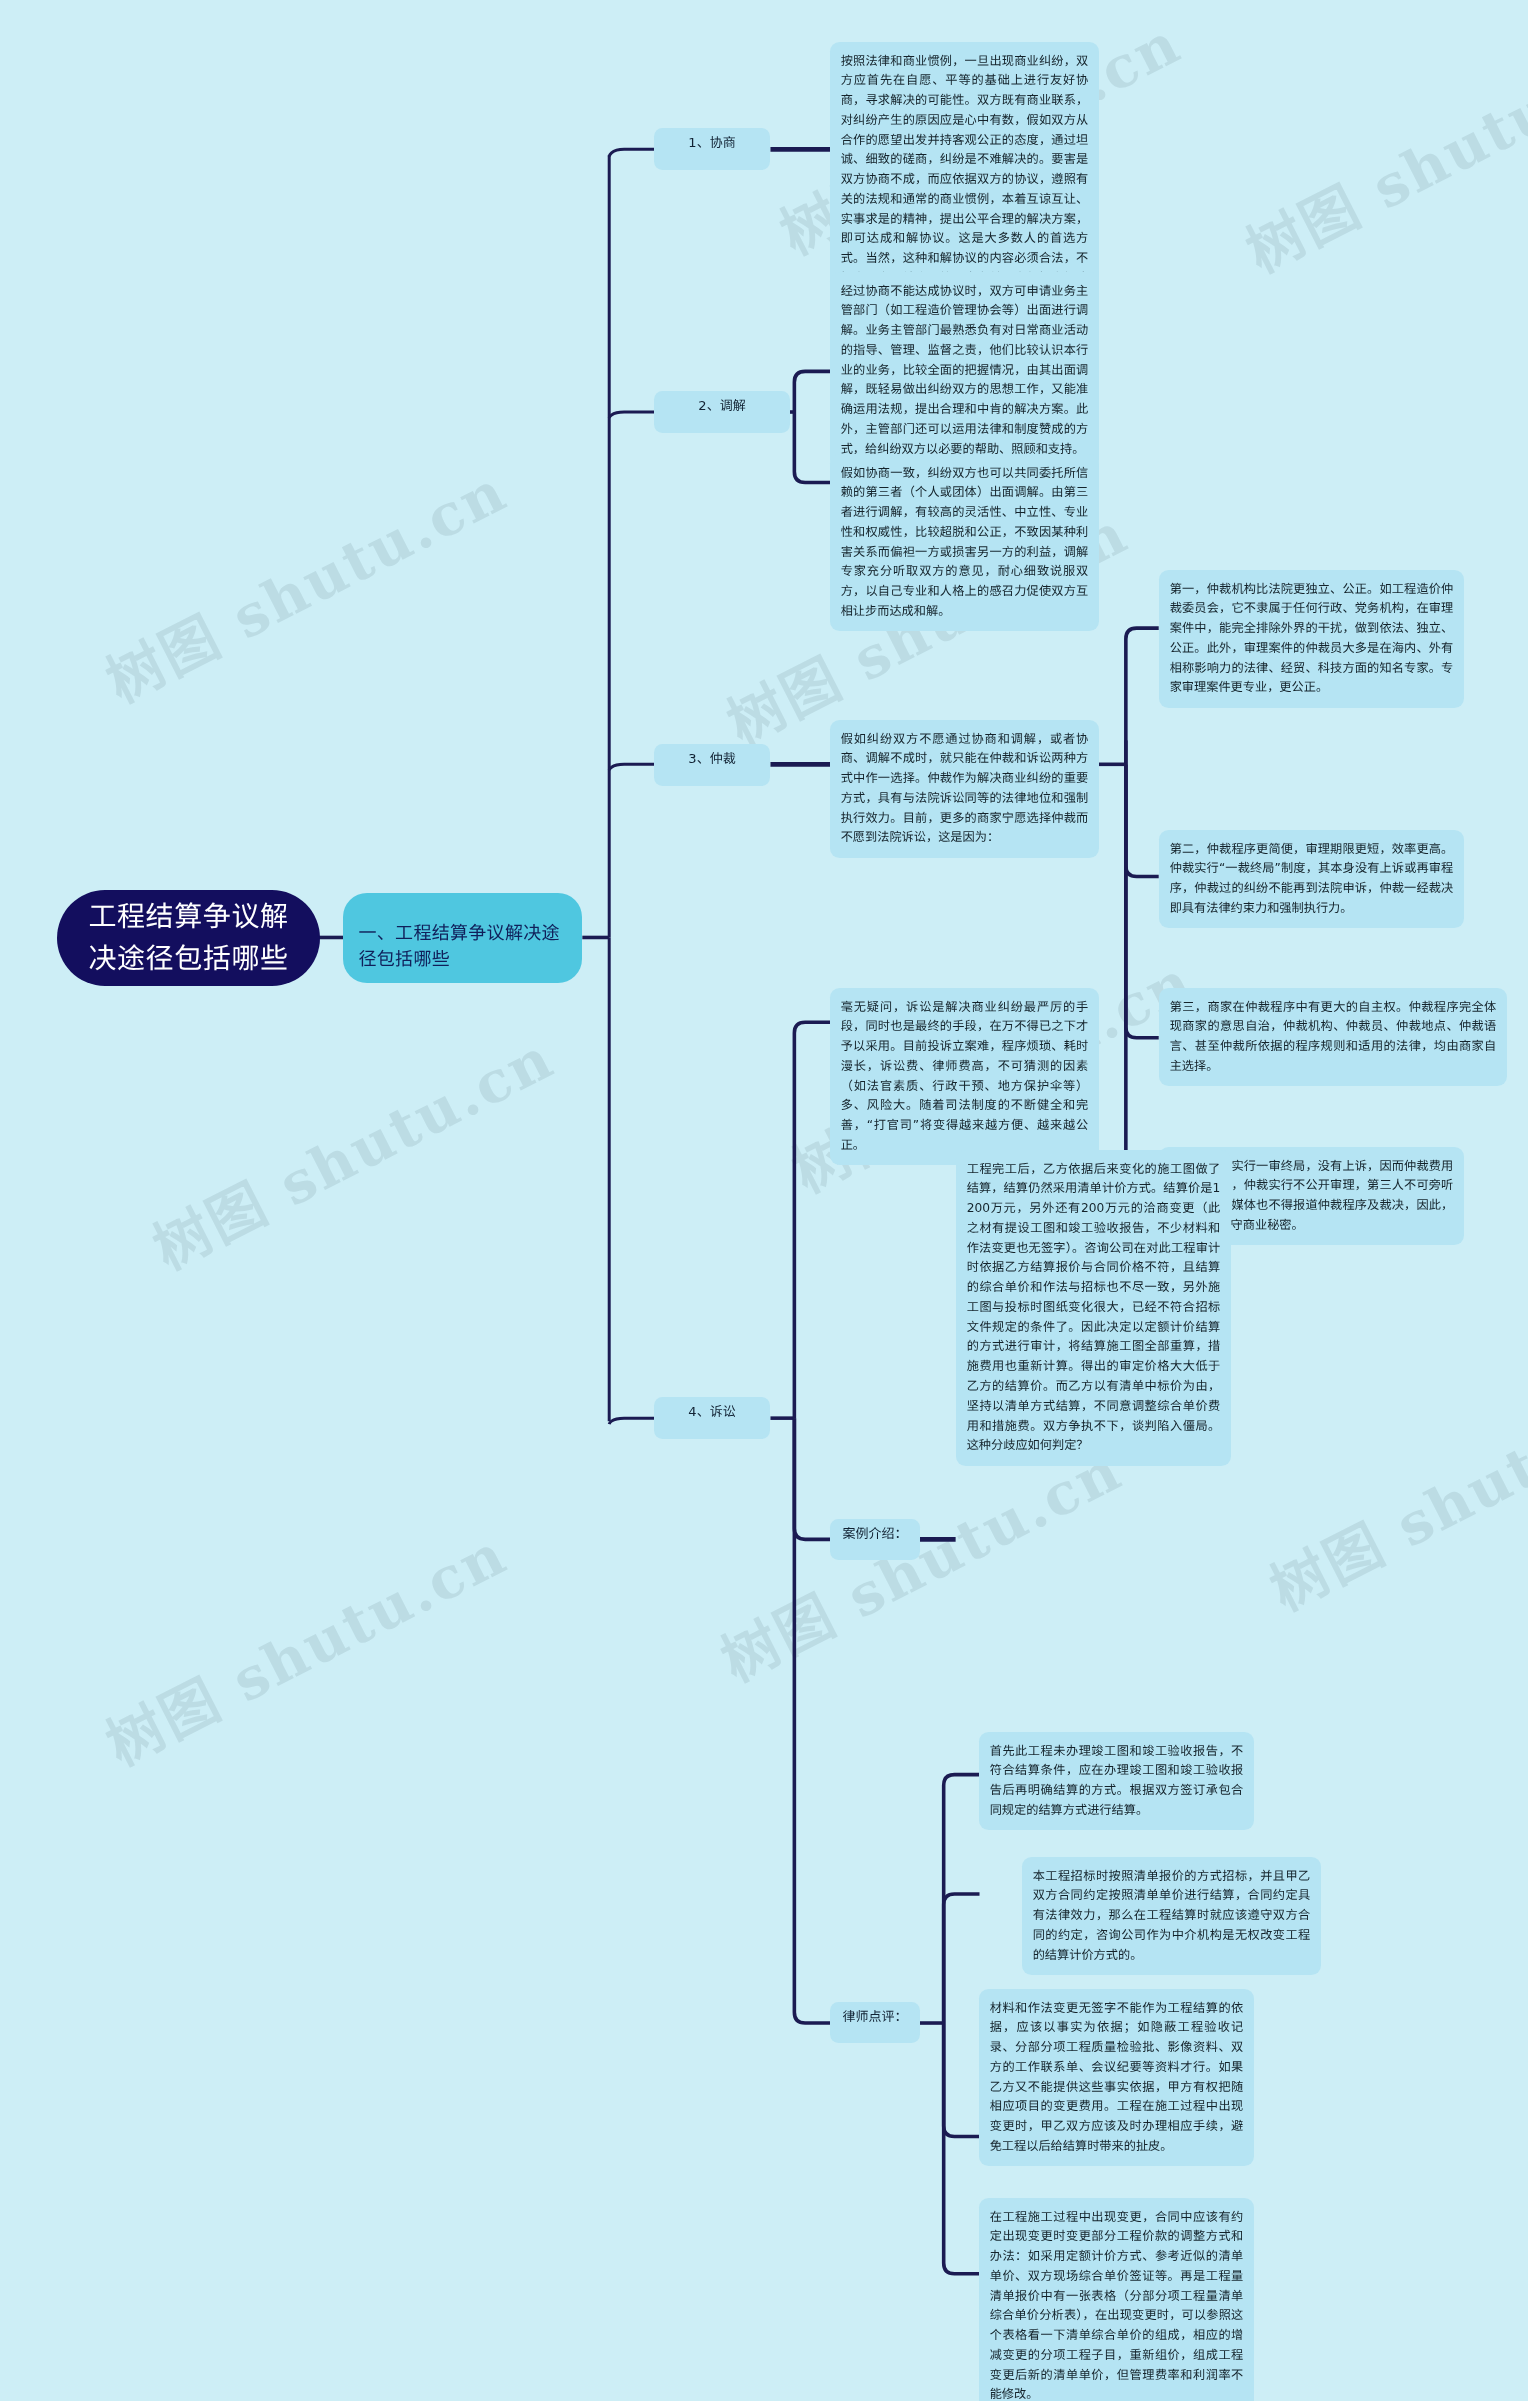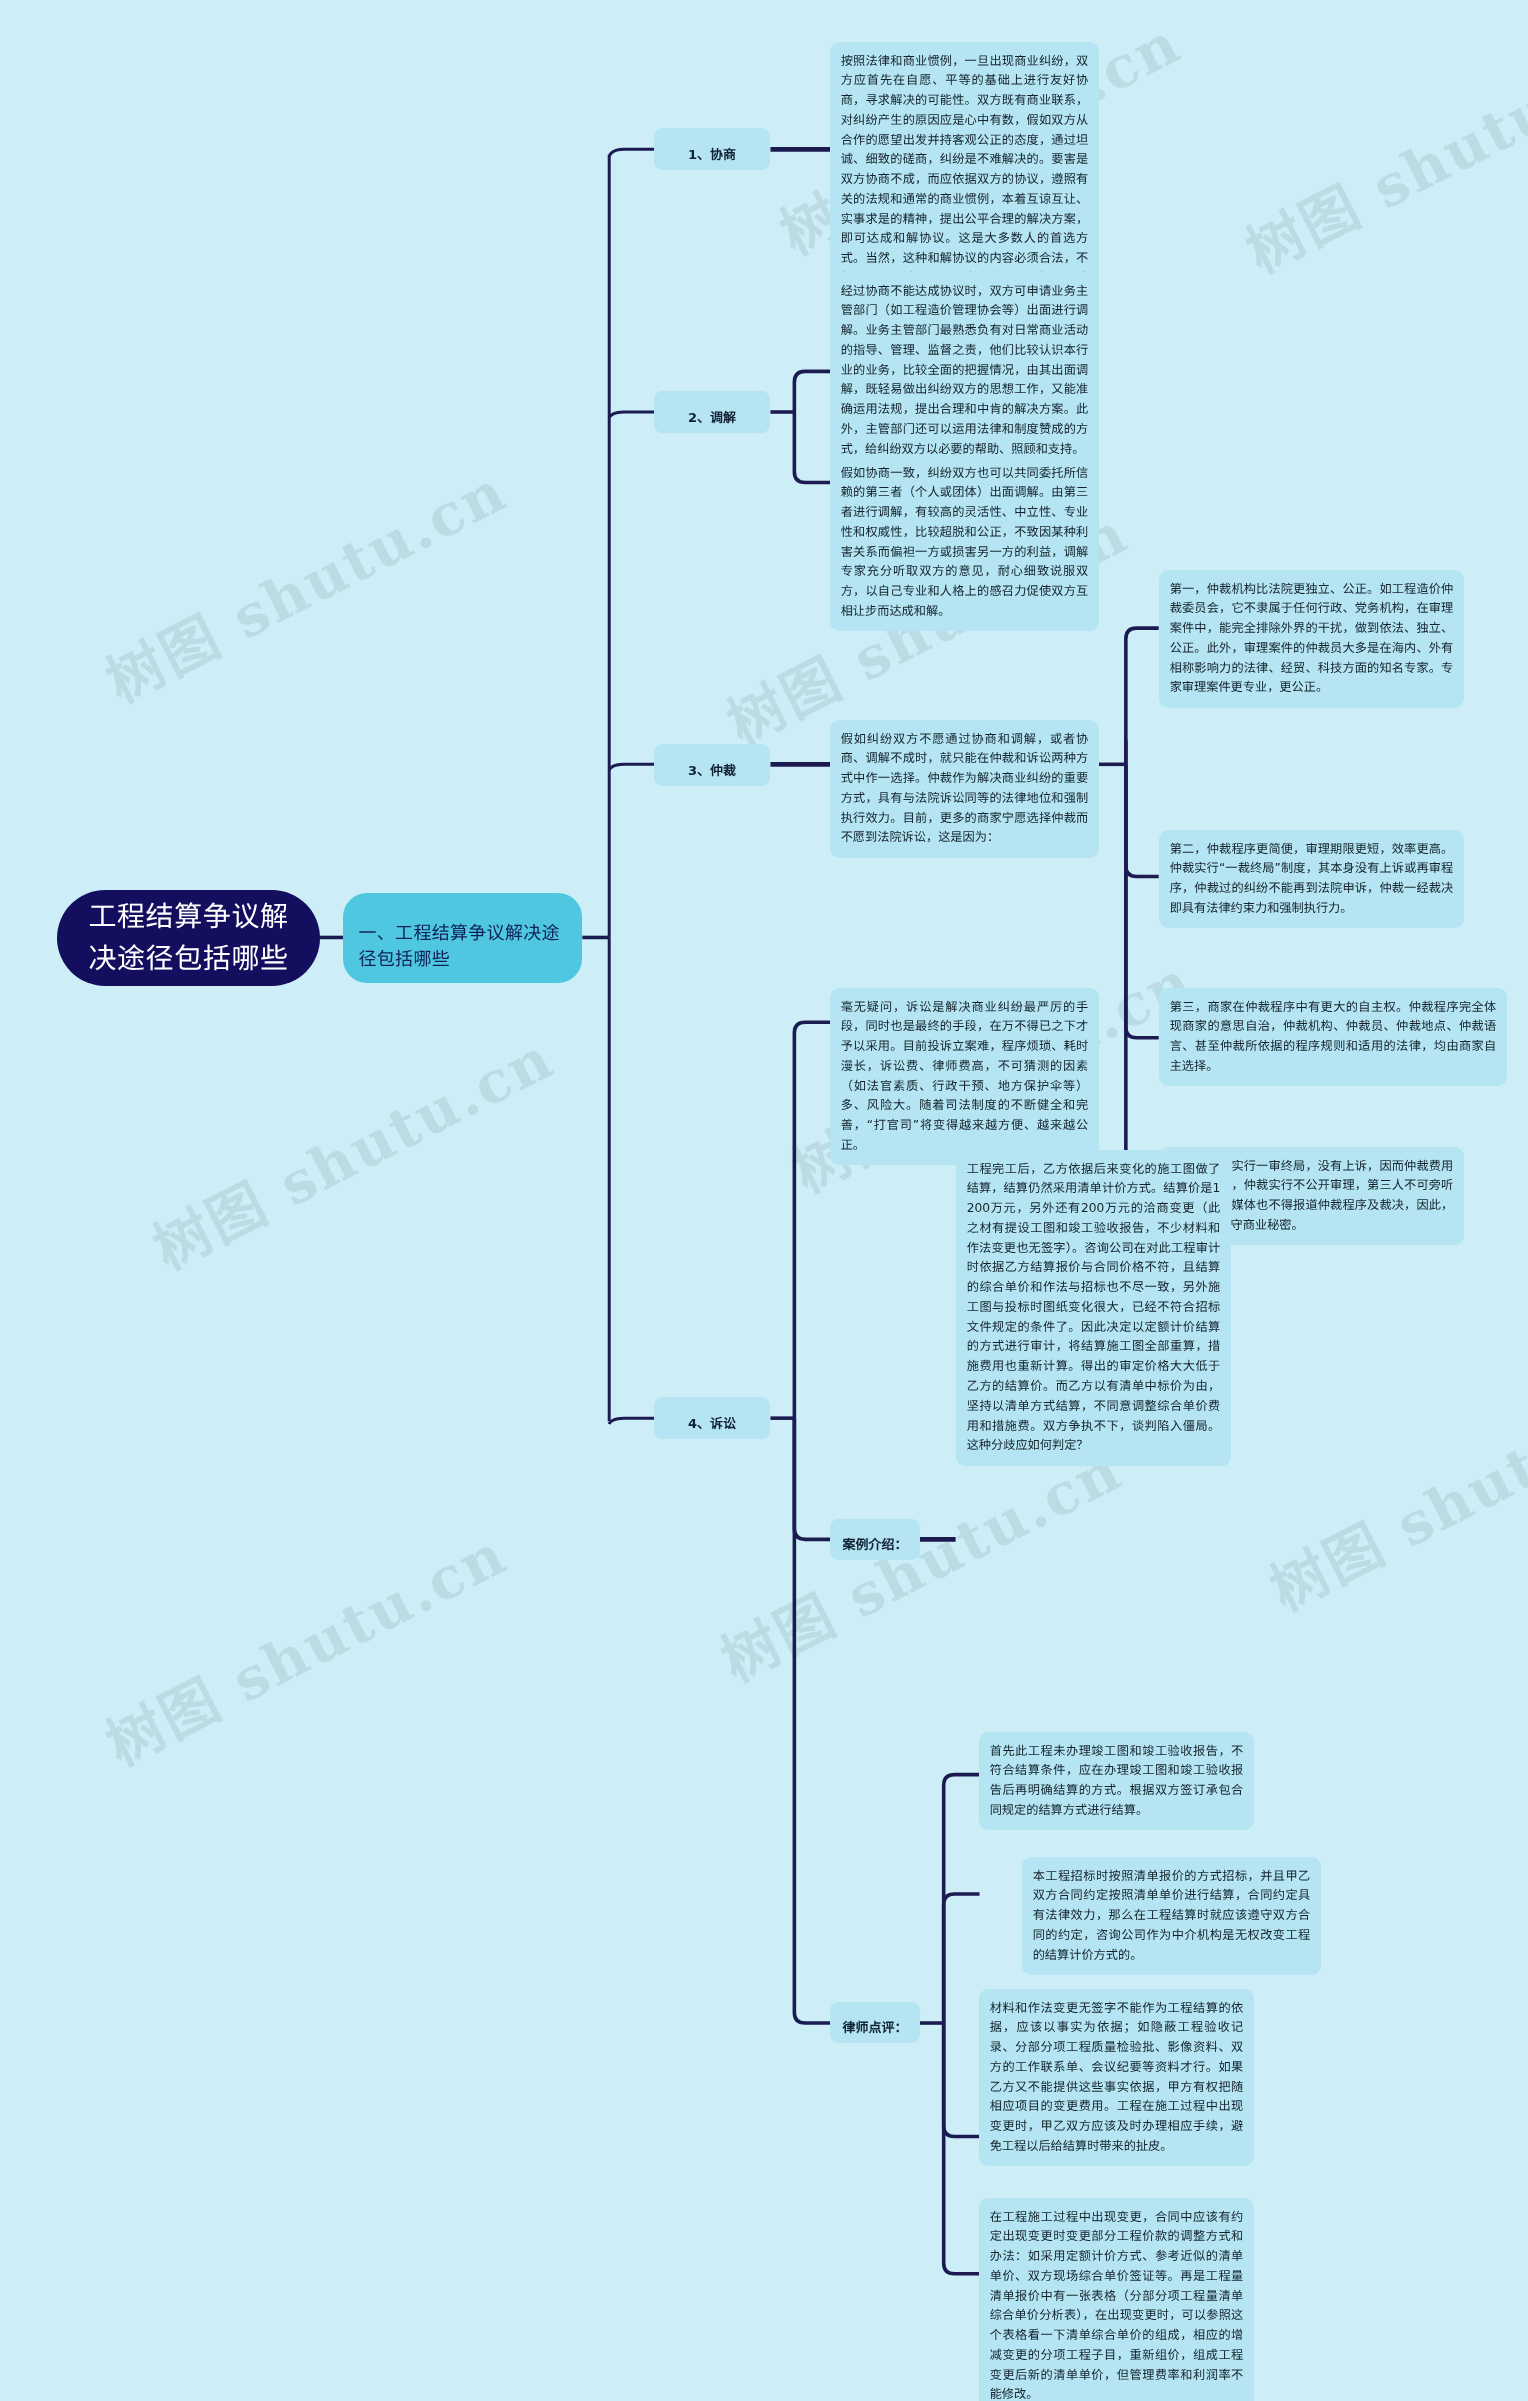--- a/index.html
+++ b/index.html
@@ -41,25 +41,24 @@
     background:#4fc7e0;color:#10205a;
     border-radius:24px;
     display:flex;align-items:flex-end;
     font-size:18px;line-height:1.45;
     padding:10.7px 15.5px;
     letter-spacing:0.3px;
   }
   .lvl2{
     background:#b5e4f3;color:#123;
     border-radius:8.4px;
-    display:flex;align-items:flex-end;
+    display:flex;align-items:flex-start;
     font-size:13px;line-height:1.4;
     padding:6px 9.6px;
     white-space:nowrap;
-    font-weight:bold;
   }
   .leaf{
     background:#b5e4f3;color:#14232b;
     border-radius:9.6px;
     font-size:12.2px;line-height:1.62;
     padding:9.6px 10.7px;
     text-align:justify;
     text-justify:inter-ideograph;
     word-break:break-all;
   }
@@ -131,21 +130,21 @@
   <span>一、工程结算争议解决途径包括哪些</span>
 </div>
 
 <div class="node lvl2" style="left:654px;top:128px;width:116px;height:42px;justify-content:center;">
   <span>1、协商</span>
 </div>
 <div class="node leaf" style="left:830px;top:42px;width:269px;">
   <span>按照法律和商业惯例，一旦出现商业纠纷，双方应首先在自愿、平等的基础上进行友好协商，寻求解决的可能性。双方既有商业联系，对纠纷产生的原因应是心中有数，假如双方从合作的愿望出发并持客观公正的态度，通过坦诚、细致的磋商，纠纷是不难解决的。要害是双方协商不成，而应依据双方的协议，遵照有关的法规和通常的商业惯例，本着互谅互让、实事求是的精神，提出公平合理的解决方案，即可达成和解协议。这是大多数人的首选方式。当然，这种和解协议的内容必须合法，不损害国家、社会、第三人利益。自行协商解决纠纷，不受时间、地点和法定程序的限制，能维持双方的商业关系，消除隔阂或误解，增进双方的情谊。</span>
 </div>
 
-<div class="node lvl2" style="left:654px;top:391px;width:116px;height:42px;justify-content:center;">
+<div class="node lvl2" style="left:654px;top:391px;width:136px;height:42px;justify-content:center;">
   <span>2、调解</span>
 </div>
 <div class="node leaf" style="left:830px;top:272px;width:269px;">
   <span>经过协商不能达成协议时，双方可申请业务主管部门（如工程造价管理协会等）出面进行调解。业务主管部门最熟悉负有对日常商业活动的指导、管理、监督之责，他们比较认识本行业的业务，比较全面的把握情况，由其出面调解，既轻易做出纠纷双方的思想工作，又能准确运用法规，提出合理和中肯的解决方案。此外，主管部门还可以运用法律和制度赞成的方式，给纠纷双方以必要的帮助、照顾和支持。</span>
 </div>
 <div class="node leaf" style="left:830px;top:454px;width:269px;">
   <span>假如协商一致，纠纷双方也可以共同委托所信赖的第三者（个人或团体）出面调解。由第三者进行调解，有较高的灵活性、中立性、专业性和权威性，比较超脱和公正，不致因某种利害关系而偏袒一方或损害另一方的利益，调解专家充分听取双方的意见，耐心细致说服双方，以自己专业和人格上的感召力促使双方互相让步而达成和解。</span>
 </div>
 
 <div class="node lvl2" style="left:654px;top:744px;width:116px;height:42px;justify-content:center;">

